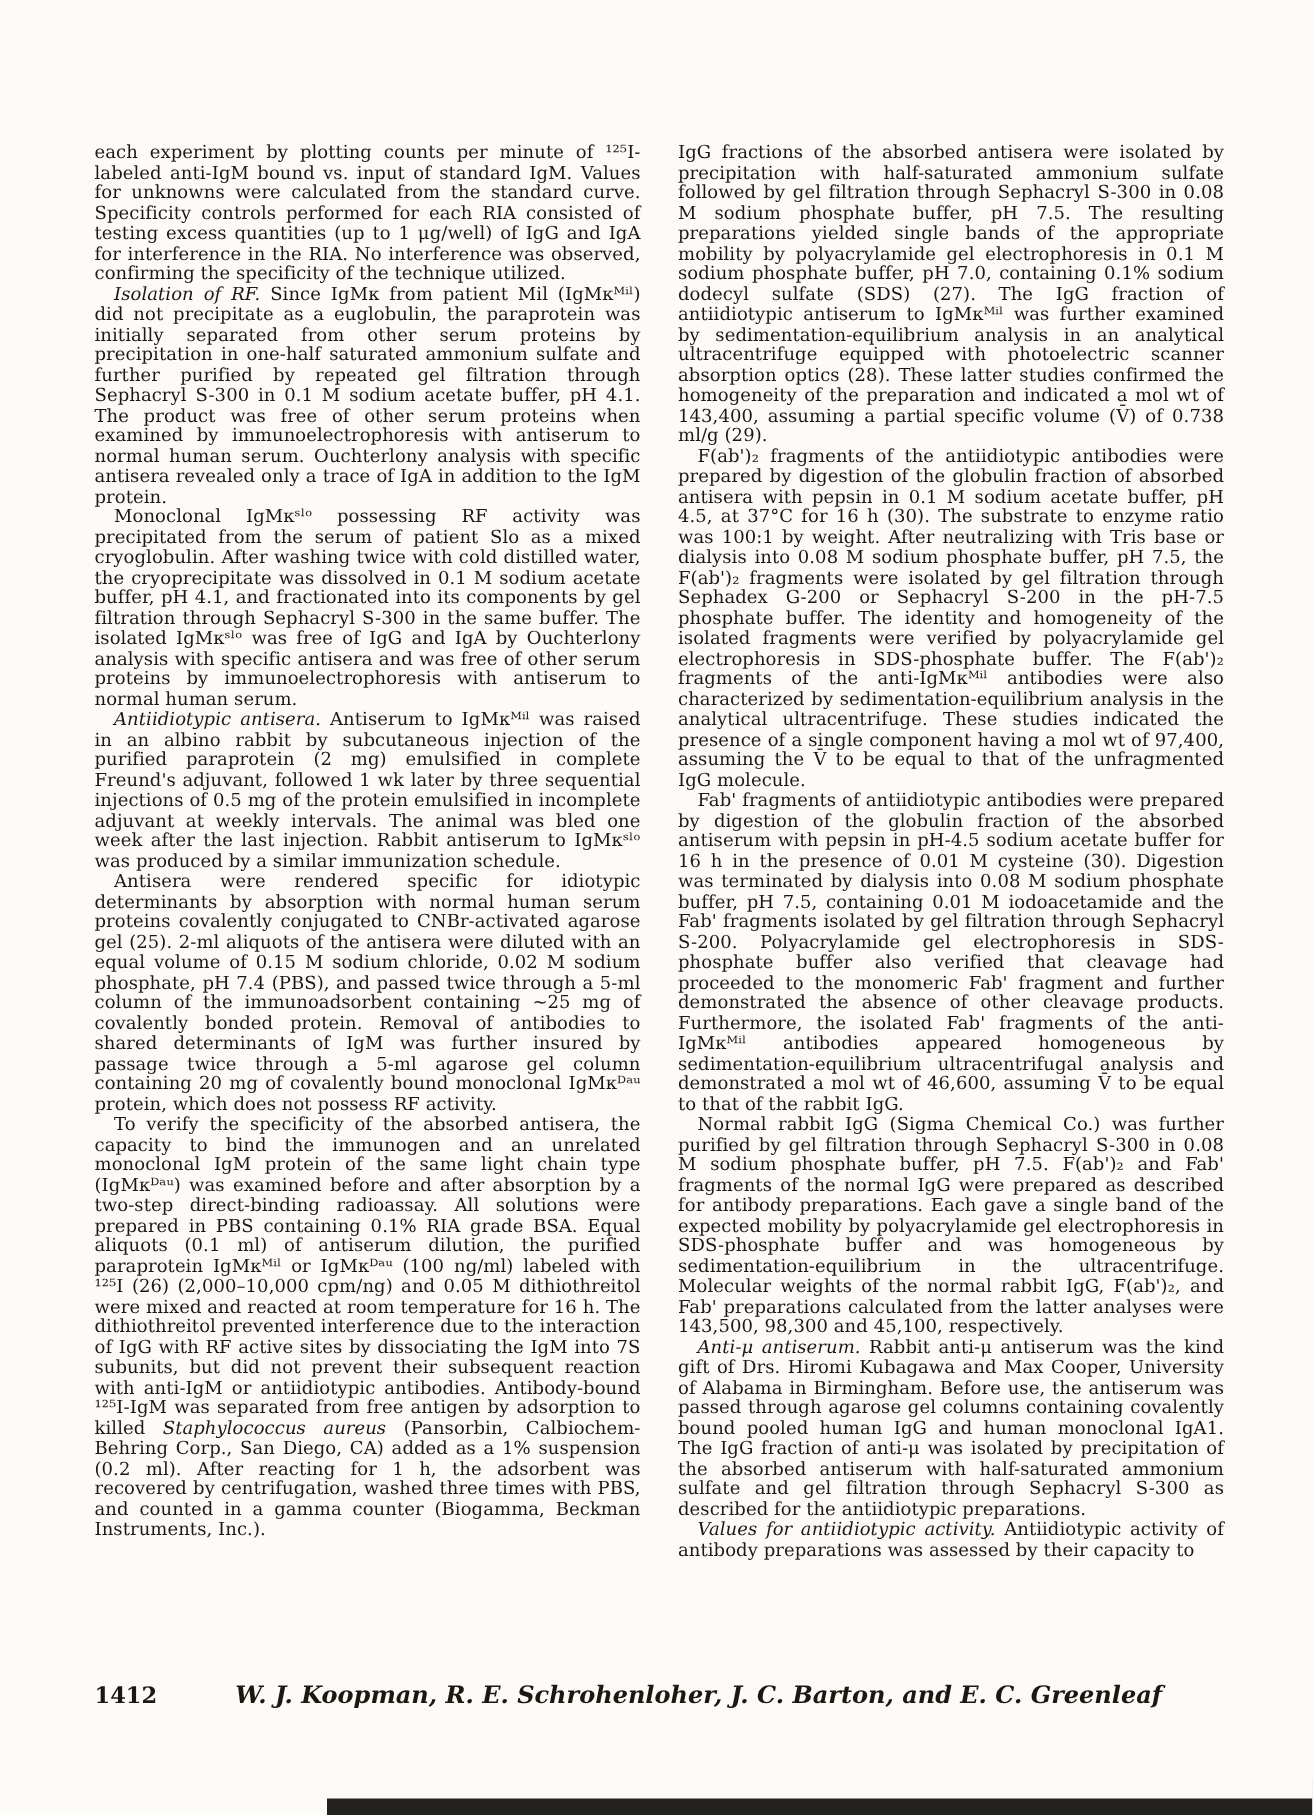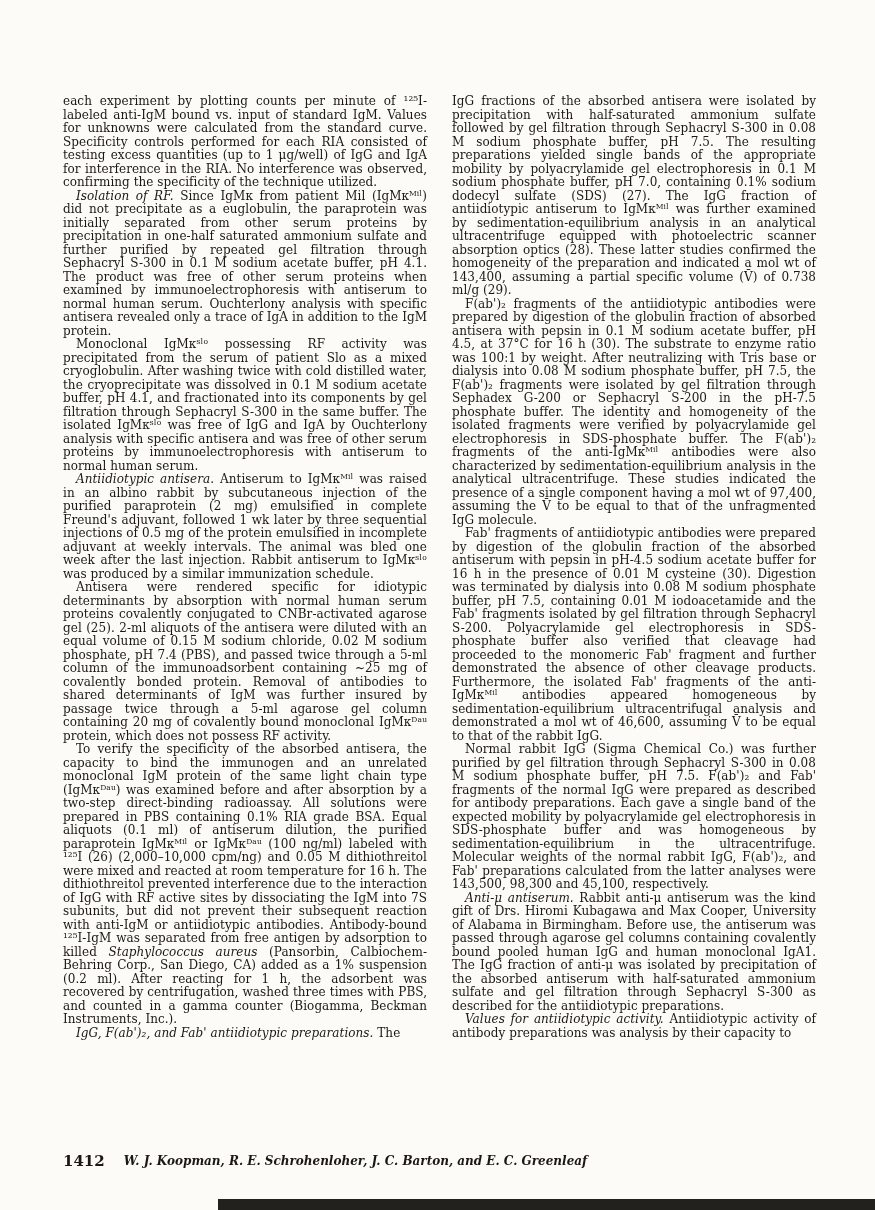--- a/index.html
+++ b/index.html
@@ -36,32 +36,32 @@
     margin: 0;
   }
   .col p.indent {
     text-indent: 13px;
   }
   .col em {
   }
   .footer {
     position: absolute;
     left: 63px;
-    top: 1152px;
+    top: 1120px;
     width: 753px;
     display: flex;
-    align-items: center;
-    gap: 19px;
+    align-items: flex-end;
+    gap: 52px;
   }
   .pageno {
     font-size: 15px;
     font-weight: bold;
   }
   .authors {
-    font-size: 12px;
+    font-size: 16px;
     font-weight: bold;
     font-style: italic;
   }
   .scan-bar {
     position: absolute;
     bottom: 0;
     left: 218px;
     right: 0;
     height: 11px;
     background: #23211e;
@@ -72,29 +72,28 @@
 
 <div class="page">
   <div class="columns">
     <section class="col" id="col-left">
         <p class=""><span>each experiment by plotting counts per minute of ¹²⁵I-labeled anti-IgM bound vs. input of standard IgM. Values for unknowns were calculated from the standard curve. Specificity controls performed for each RIA consisted of testing excess quantities (up to 1 μg/well) of IgG and IgA for interference in the RIA. No interference was observed, confirming the specificity of the technique utilized.</span></p>
         <p class="indent"><em>Isolation of RF.</em><span> Since IgMκ from patient Mil (IgMκᴹⁱˡ) did not precipitate as a euglobulin, the paraprotein was initially separated from other serum proteins by precipitation in one-half saturated ammonium sulfate and further purified by repeated gel filtration through Sephacryl S-300 in 0.1 M sodium acetate buffer, pH 4.1. The product was free of other serum proteins when examined by immunoelectrophoresis with antiserum to normal human serum. Ouchterlony analysis with specific antisera revealed only a trace of IgA in addition to the IgM protein.</span></p>
         <p class="indent"><span>Monoclonal IgMκˢˡᵒ possessing RF activity was precipitated from the serum of patient Slo as a mixed cryoglobulin. After washing twice with cold distilled water, the cryoprecipitate was dissolved in 0.1 M sodium acetate buffer, pH 4.1, and fractionated into its components by gel filtration through Sephacryl S-300 in the same buffer. The isolated IgMκˢˡᵒ was free of IgG and IgA by Ouchterlony analysis with specific antisera and was free of other serum proteins by immunoelectrophoresis with antiserum to normal human serum.</span></p>
         <p class="indent"><em>Antiidiotypic antisera.</em><span> Antiserum to IgMκᴹⁱˡ was raised in an albino rabbit by subcutaneous injection of the purified paraprotein (2 mg) emulsified in complete Freund's adjuvant, followed 1 wk later by three sequential injections of 0.5 mg of the protein emulsified in incomplete adjuvant at weekly intervals. The animal was bled one week after the last injection. Rabbit antiserum to IgMκˢˡᵒ was produced by a similar immunization schedule.</span></p>
         <p class="indent"><span>Antisera were rendered specific for idiotypic determinants by absorption with normal human serum proteins covalently conjugated to CNBr-activated agarose gel (25). 2-ml aliquots of the antisera were diluted with an equal volume of 0.15 M sodium chloride, 0.02 M sodium phosphate, pH 7.4 (PBS), and passed twice through a 5-ml column of the immunoadsorbent containing ~25 mg of covalently bonded protein. Removal of antibodies to shared determinants of IgM was further insured by passage twice through a 5-ml agarose gel column containing 20 mg of covalently bound monoclonal IgMκᴰᵃᵘ protein, which does not possess RF activity.</span></p>
         <p class="indent"><span>To verify the specificity of the absorbed antisera, the capacity to bind the immunogen and an unrelated monoclonal IgM protein of the same light chain type (IgMκᴰᵃᵘ) was examined before and after absorption by a two-step direct-binding radioassay. All solutions were prepared in PBS containing 0.1% RIA grade BSA. Equal aliquots (0.1 ml) of antiserum dilution, the purified paraprotein IgMκᴹⁱˡ or IgMκᴰᵃᵘ (100 ng/ml) labeled with ¹²⁵I (26) (2,000–10,000 cpm/ng) and 0.05 M dithiothreitol were mixed and reacted at room temperature for 16 h. The dithiothreitol prevented interference due to the interaction of IgG with RF active sites by dissociating the IgM into 7S subunits, but did not prevent their subsequent reaction with anti-IgM or antiidiotypic antibodies. Antibody-bound ¹²⁵I-IgM was separated from free antigen by adsorption to killed </span><em>Staphylococcus aureus</em><span> (Pansorbin, Calbiochem-Behring Corp., San Diego, CA) added as a 1% suspension (0.2 ml). After reacting for 1 h, the adsorbent was recovered by centrifugation, washed three times with PBS, and counted in a gamma counter (Biogamma, Beckman Instruments, Inc.).</span></p>
-        <p class="indent"><em>IgG, F(ab')₂, and Fab' antiidiotypic preparations.</em><span> The</span></p>
       </section>
     <section class="col" id="col-right">
         <p class=""><span>IgG fractions of the absorbed antisera were isolated by precipitation with half-saturated ammonium sulfate followed by gel filtration through Sephacryl S-300 in 0.08 M sodium phosphate buffer, pH 7.5. The resulting preparations yielded single bands of the appropriate mobility by polyacrylamide gel electrophoresis in 0.1 M sodium phosphate buffer, pH 7.0, containing 0.1% sodium dodecyl sulfate (SDS) (27). The IgG fraction of antiidiotypic antiserum to IgMκᴹⁱˡ was further examined by sedimentation-equilibrium analysis in an analytical ultracentrifuge equipped with photoelectric scanner absorption optics (28). These latter studies confirmed the homogeneity of the preparation and indicated a mol wt of 143,400, assuming a partial specific volume (V̄) of 0.738 ml/g (29).</span></p>
         <p class="indent"><span>F(ab')₂ fragments of the antiidiotypic antibodies were prepared by digestion of the globulin fraction of absorbed antisera with pepsin in 0.1 M sodium acetate buffer, pH 4.5, at 37°C for 16 h (30). The substrate to enzyme ratio was 100:1 by weight. After neutralizing with Tris base or dialysis into 0.08 M sodium phosphate buffer, pH 7.5, the F(ab')₂ fragments were isolated by gel filtration through Sephadex G-200 or Sephacryl S-200 in the pH-7.5 phosphate buffer. The identity and homogeneity of the isolated fragments were verified by polyacrylamide gel electrophoresis in SDS-phosphate buffer. The F(ab')₂ fragments of the anti-IgMκᴹⁱˡ antibodies were also characterized by sedimentation-equilibrium analysis in the analytical ultracentrifuge. These studies indicated the presence of a single component having a mol wt of 97,400, assuming the V̄ to be equal to that of the unfragmented IgG molecule.</span></p>
         <p class="indent"><span>Fab' fragments of antiidiotypic antibodies were prepared by digestion of the globulin fraction of the absorbed antiserum with pepsin in pH-4.5 sodium acetate buffer for 16 h in the presence of 0.01 M cysteine (30). Digestion was terminated by dialysis into 0.08 M sodium phosphate buffer, pH 7.5, containing 0.01 M iodoacetamide and the Fab' fragments isolated by gel filtration through Sephacryl S-200. Polyacrylamide gel electrophoresis in SDS-phosphate buffer also verified that cleavage had proceeded to the monomeric Fab' fragment and further demonstrated the absence of other cleavage products. Furthermore, the isolated Fab' fragments of the anti-IgMκᴹⁱˡ antibodies appeared homogeneous by sedimentation-equilibrium ultracentrifugal analysis and demonstrated a mol wt of 46,600, assuming V̄ to be equal to that of the rabbit IgG.</span></p>
         <p class="indent"><span>Normal rabbit IgG (Sigma Chemical Co.) was further purified by gel filtration through Sephacryl S-300 in 0.08 M sodium phosphate buffer, pH 7.5. F(ab')₂ and Fab' fragments of the normal IgG were prepared as described for antibody preparations. Each gave a single band of the expected mobility by polyacrylamide gel electrophoresis in SDS-phosphate buffer and was homogeneous by sedimentation-equilibrium in the ultracentrifuge. Molecular weights of the normal rabbit IgG, F(ab')₂, and Fab' preparations calculated from the latter analyses were 143,500, 98,300 and 45,100, respectively.</span></p>
         <p class="indent"><em>Anti-μ antiserum.</em><span> Rabbit anti-μ antiserum was the kind gift of Drs. Hiromi Kubagawa and Max Cooper, University of Alabama in Birmingham. Before use, the antiserum was passed through agarose gel columns containing covalently bound pooled human IgG and human monoclonal IgA1. The IgG fraction of anti-μ was isolated by precipitation of the absorbed antiserum with half-saturated ammonium sulfate and gel filtration through Sephacryl S-300 as described for the antiidiotypic preparations.</span></p>
-        <p class="indent"><em>Values for antiidiotypic activity.</em><span> Antiidiotypic activity of antibody preparations was analysis by their capacity to</span></p>
+        <p class="indent"><em>Values for antiidiotypic activity.</em><span> Antiidiotypic activity of antibody preparations was assessed by their capacity to</span></p>
       </section>
   </div>
 
   <div class="footer">
     <span class="pageno">1412</span>
     <span class="authors">W. J. Koopman, R. E. Schrohenloher, J. C. Barton, and E. C. Greenleaf</span>
   </div>
 
   <div class="scan-bar"></div>
 </div>

